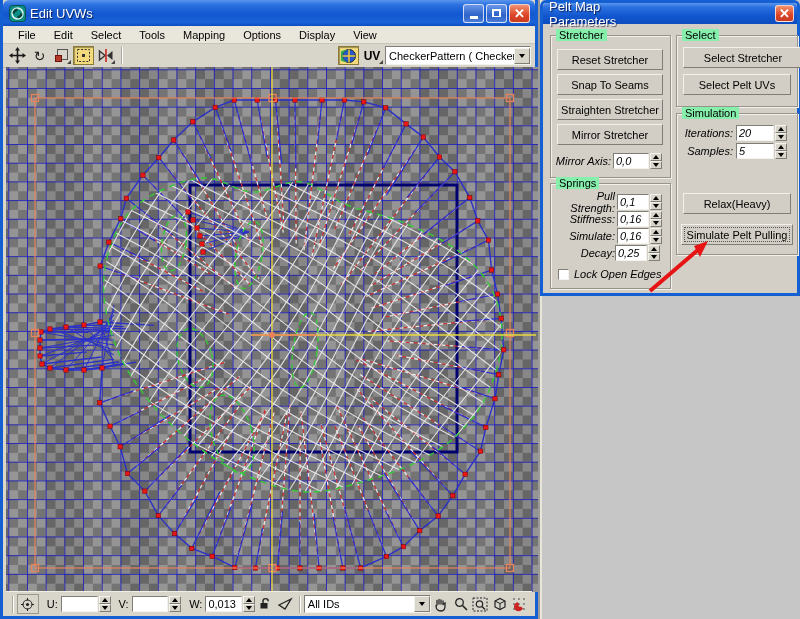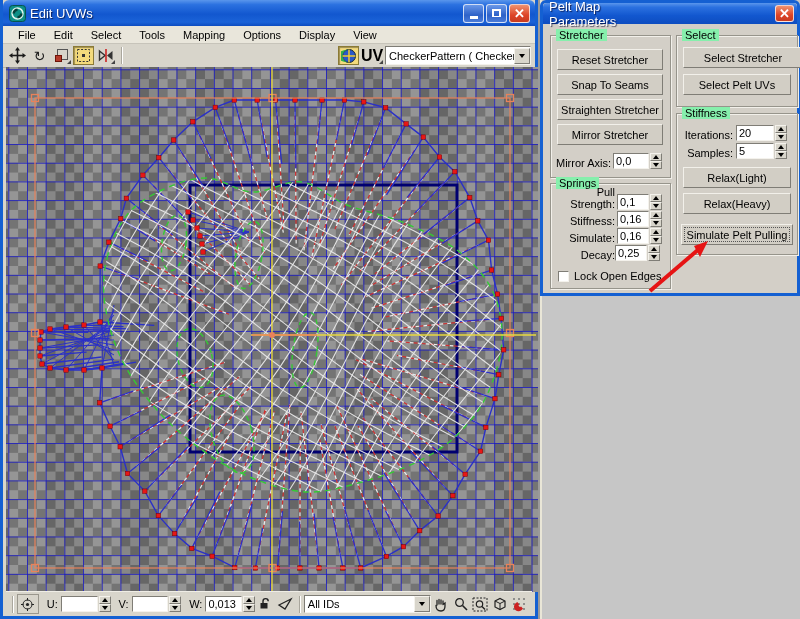--- a/index.html
+++ b/index.html
@@ -74,21 +74,21 @@
               background:linear-gradient(180deg,#5a96ec 0%,#2b71e0 20%,#1257cf 60%,#0d4cc0 100%);
               border-radius:4px 4px 0 0;padding:0 3px 0 6px;}
   #pelt-title .wtitle{font-size:13px;}
   #pelt-title .winbtn{width:19px;height:17px;}
   .group{position:absolute;border:1px solid #96948b;box-shadow:1px 1px 0 #f2f0ea, inset 1px 1px 0 #f2f0ea;}
   .group>.legend{position:absolute;top:-7px;left:5px;background:#86efac;padding:0 3px;}
   .pbtn{position:absolute;left:6px;width:106px;height:21px;background:#d2cec5;
         border:1px solid;border-color:#f2f0ea #7f7d76 #7f7d76 #f2f0ea;
         display:flex;align-items:center;justify-content:center;box-sizing:border-box;}
   .pbtn.focus{outline:1px dotted #555;outline-offset:-4px;}
-  .prow{position:absolute;display:flex;align-items:flex-end;height:16px;}
+  .prow{position:absolute;display:flex;align-items:center;height:16px;font-style:italic;}
   .prow .rlabel{text-align:right;}
   .cb{width:11px;height:11px;background:#fff;border:1px solid;border-color:#7f7d76 #f4f2ec #f4f2ec #7f7d76;box-sizing:border-box;margin-right:5px;}
   #arrow-svg{position:absolute;left:0;top:0;pointer-events:none;}
 </style>
 </head>
 <body>
 
 <div id="root">
 
   <div id="right-panel"></div>
@@ -169,21 +169,21 @@
       <span style="flex:1"></span>
       <span class="tbtn pressed">
         <svg width="16" height="16" viewBox="0 0 16 16">
           <circle cx="8" cy="8" r="6.5" fill="#2a58c8" stroke="#123"></circle>
           <path d="M8 1.5 A6.5 6.5 0 0 0 8 14.5 A9 5 0 0 1 8 1.5" fill="#2fae4e"></path>
           <line x1="1.5" y1="8" x2="14.5" y2="8" stroke="#ffd324" stroke-width="1.4"></line>
           <line x1="8" y1="1.5" x2="8" y2="14.5" stroke="#ffd324" stroke-width="1.4"></line>
         </svg>
       </span>
       <span class="tbtn" style="width:24px">
-        <b style="font-size:16px">UV</b>
+        <b style="font-size:12px">UV</b>
         <span class="flyout"></span>
       </span>
       <span id="tex-combo" class="combo" style="width:146px">
         <span class="cval">CheckerPattern  ( Checker )</span>
         <span class="cbtn">
             <span class="arr-dn"></span>
           </span>
       </span>
     </div>
 
@@ -784,21 +784,21 @@
       </div>
     </div>
 
     <div class="group" style="left:133px;top:32px;width:120px;height:70px">
       <span class="legend">Select</span>
       <div class="pbtn" style="top:11px;width:120px">Select Stretcher</div>
       <div class="pbtn" style="top:38px;width:108px">Select Pelt UVs</div>
     </div>
 
     <div class="group" style="left:133px;top:110px;width:120px;height:140px">
-      <span class="legend">Stiffness</span>
+      <span class="legend">Simulation</span>
       <div class="prow" style="left:4px;top:11px">
         <span class="rlabel" style="width:52px">Iterations:</span>
         <span class="field" style="width:38px;margin-left:3px">
             <span>20</span>
           </span>
         <span class="spin">
             <i>
               <span class="tri-up"></span>
             </i>
             <i>
@@ -813,21 +813,20 @@
           </span>
         <span class="spin">
             <i>
               <span class="tri-up"></span>
             </i>
             <i>
               <span class="tri-dn"></span>
             </i>
           </span>
       </div>
-      <div class="pbtn" style="top:53px;width:108px">Relax(Light)</div>
       <div class="pbtn" style="top:79px;width:108px">Relax(Heavy)</div>
       <div class="pbtn focus" style="top:110px;width:112px;left:4px">Simulate Pelt Pulling</div>
     </div>
 
     <svg id="arrow-svg" width="254" height="290" viewBox="0 0 254 290">
       <line x1="107" y1="288" x2="156" y2="246" stroke="#e61414" stroke-width="4"></line>
       <polygon points="165,238 151,243 157,254" fill="#e61414"></polygon>
     </svg>
   </div>
 </div>

